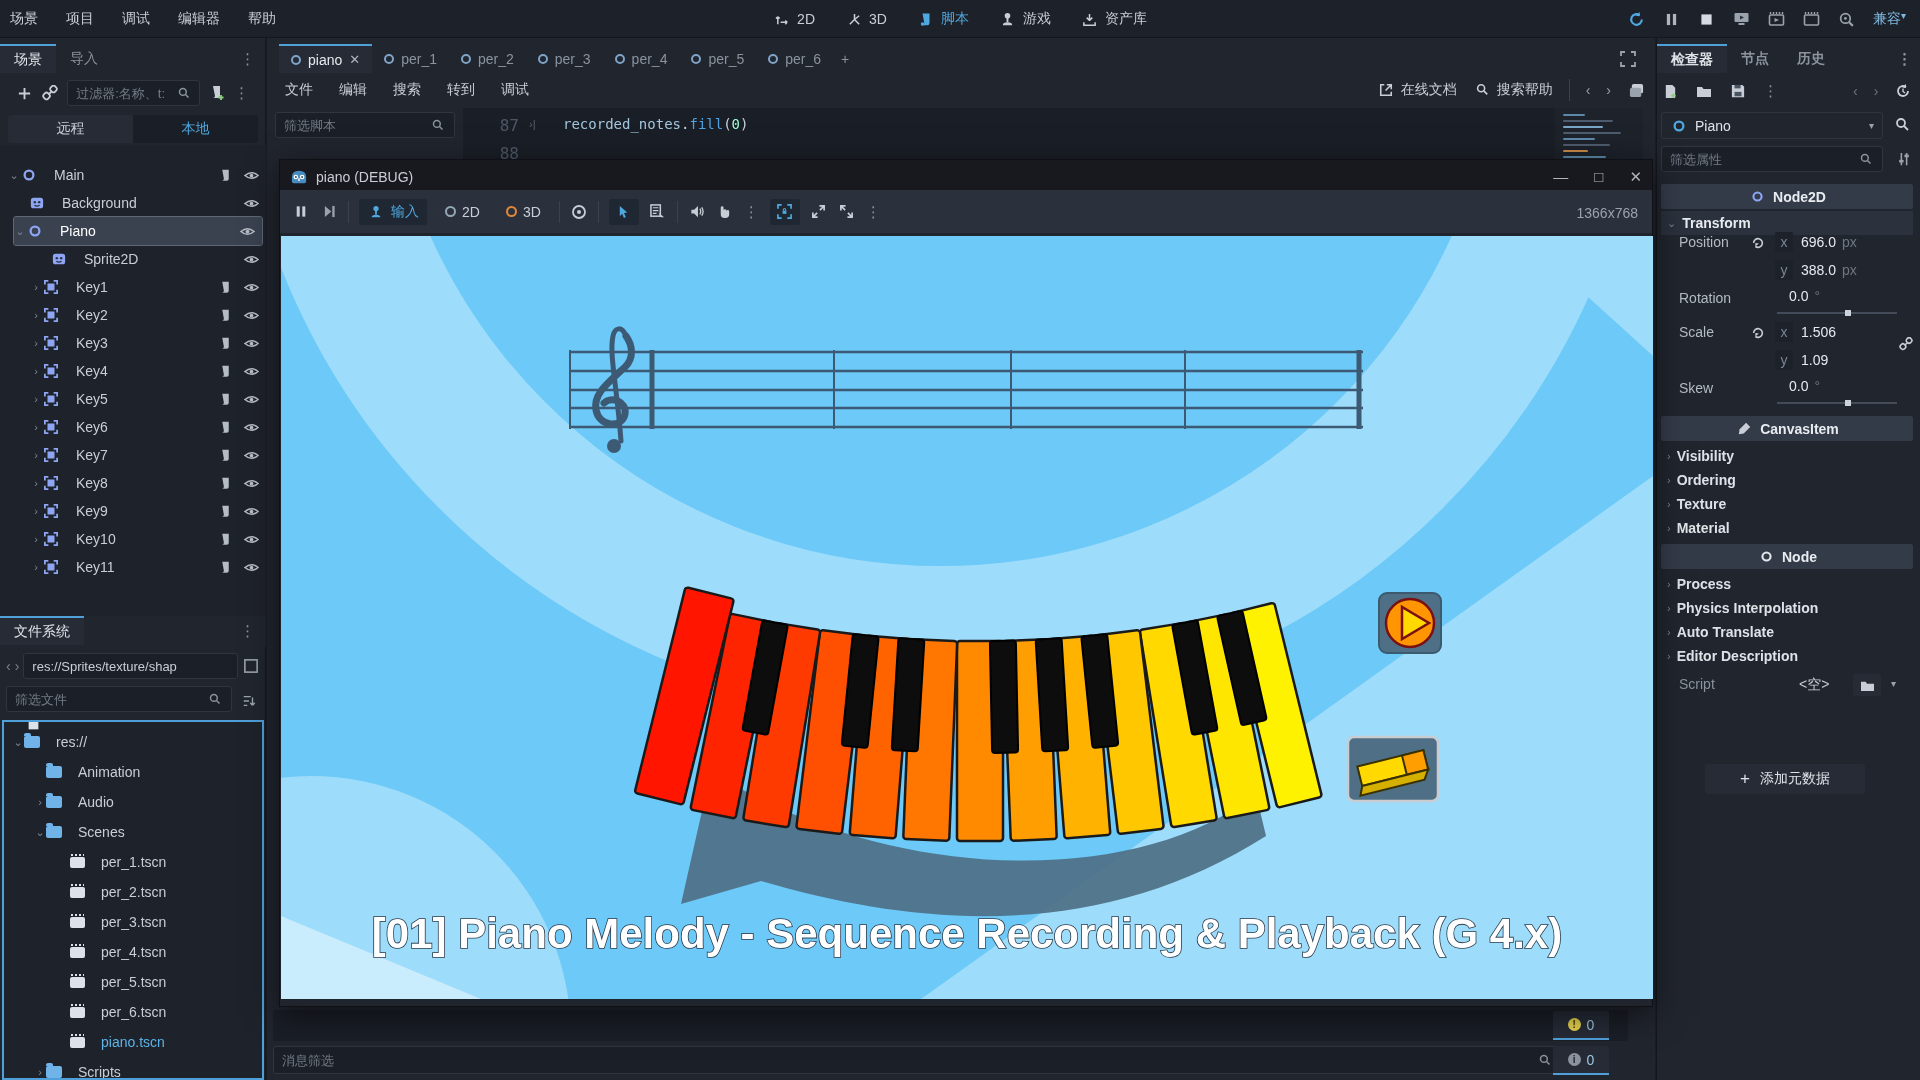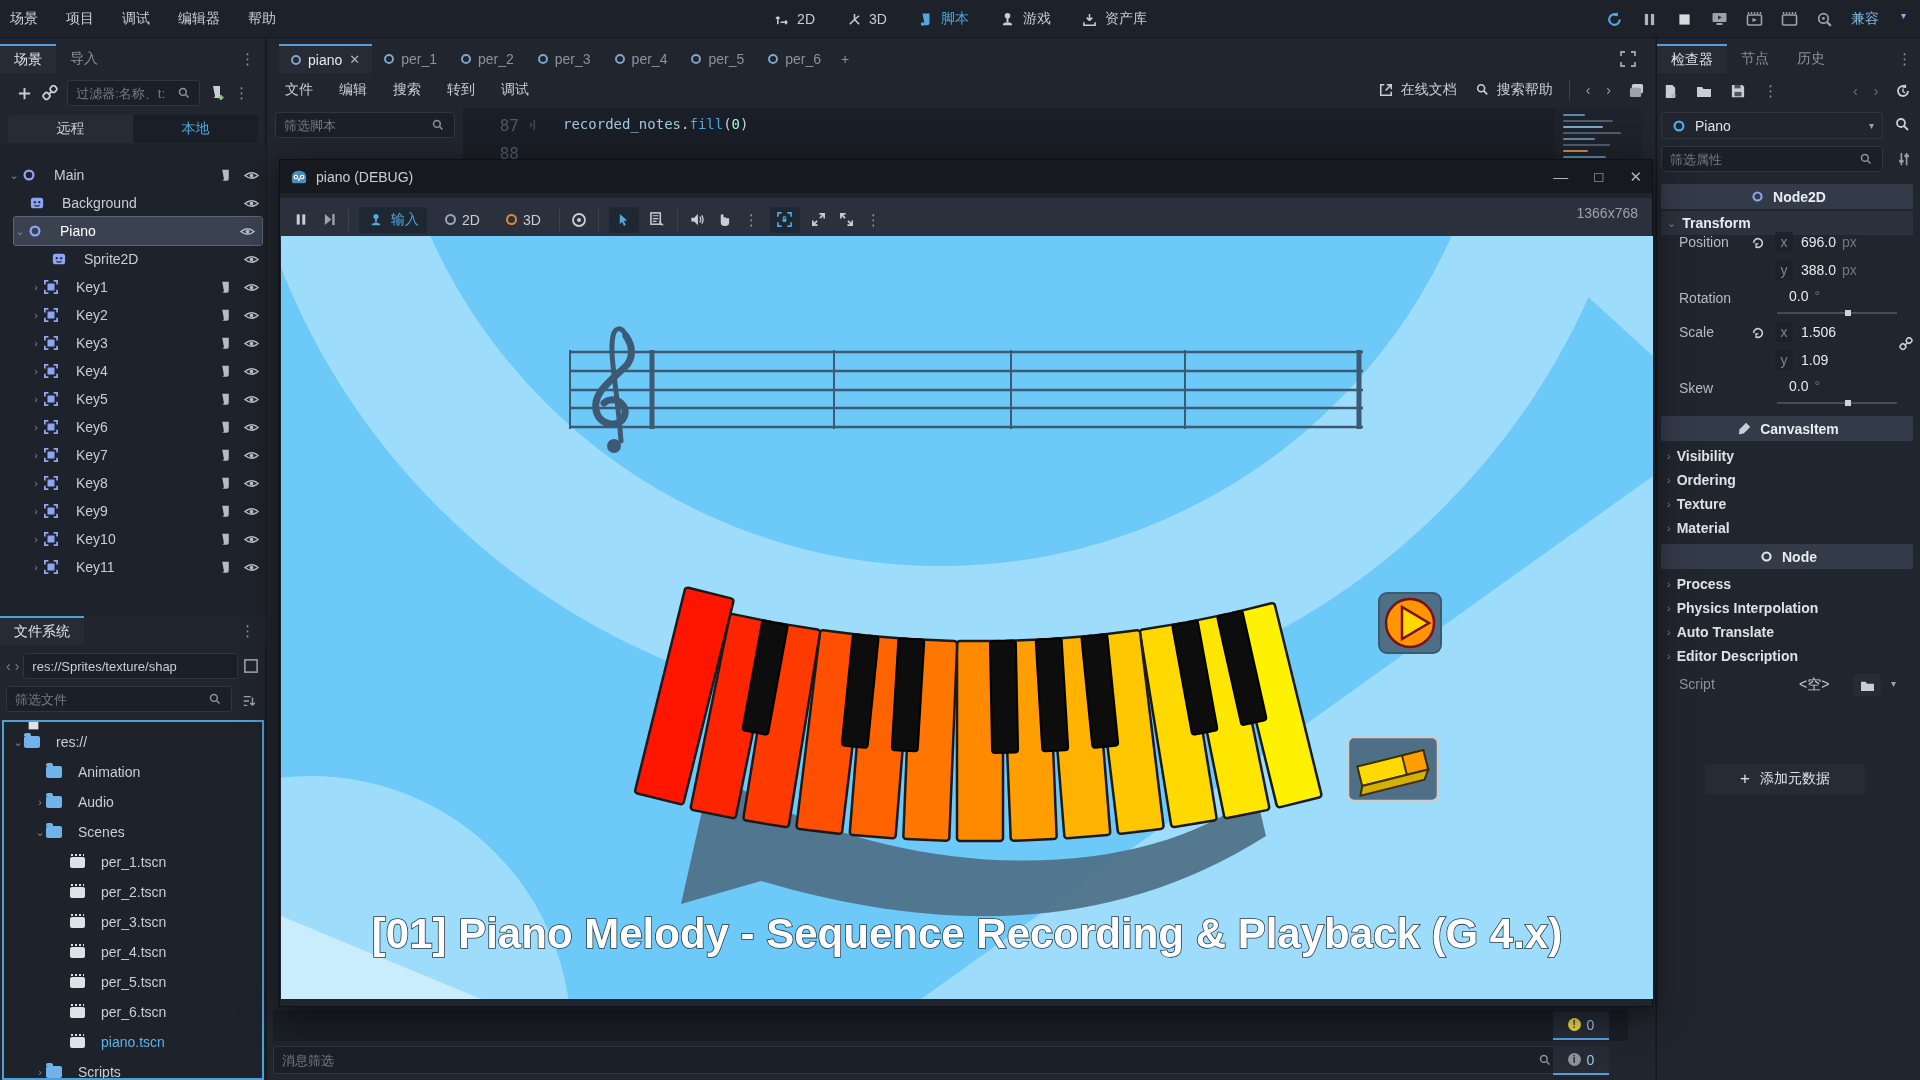--- a/index.html
+++ b/index.html
@@ -7,21 +7,21 @@
     font-family:"Liberation Sans", sans-serif; color:#cdd3da; font-size:14px; }
   .abs { position:absolute; }
   
   #topbar { position:absolute; left:0; top:0; width:1920px; height:38px; background:#1d212a; border-bottom:1px solid #14171d; }
   #topbar .menus { position:absolute; left:10px; top:0; height:38px; display:flex; align-items:center; gap:28px; }
   #topbar .menus span { color:#c9ced6; cursor:default; }
   #workspaces { position:absolute; left:0; top:0; width:1920px; height:38px; display:flex; justify-content:center; align-items:center; gap:30px; }
   .ws { display:flex; align-items:center; gap:6px; color:#c9ced6; }
   .ws.active { color:#4fa9e0; }
   #runbar { position:absolute; right:14px; top:0; height:38px; display:flex; align-items:center; gap:17px; }
-  #runbar .rend { color:#7fb9e2; display:flex; gap:22px; }
+  #runbar .rend { color:#7fb9e2; display:flex; gap:0; }
   .gicon { width:18px; height:18px; display:inline-flex; align-items:center; justify-content:center; }
   svg { display:block; }
   
   .dock-tab { height:29px; display:flex; align-items:center; padding:0 14px; color:#8b939e; }
   .dock-tab.active { background:#262b36; color:#dfe3e8; border-top:2px solid #4f9fd8; }
   .inputbox { background:#1b1f27; border:1px solid #30353f; border-radius:3px; color:#8b939e; display:flex; align-items:center; padding:0 8px; }
   .inputbox input { background:transparent; border:none; outline:none; color:#aeb5bd; width:100%; font-family:inherit; font-size:13px; }
   .inputbox input::placeholder { color:#737b86; }
   
   #left { position:absolute; left:0; top:38px; width:266px; height:1042px; background:#21252e; border-right:1px solid #14171d; }
@@ -68,21 +68,21 @@
   
   #dbg { position:absolute; left:0px; top:966px; width:1388px; height:76px; background:#21252e; }
   #dbg .row1 { position:absolute; left:6px; top:6px; width:1355px; height:31px; background:#1a1e26; border-radius:2px; }
   #dbg .row2 { position:absolute; left:6px; top:42px; width:1290px; height:28px; }
   .cntbtn { position:absolute; width:56px; height:29px; background:#262b36; border-bottom:2px solid #4f9fd8;
     display:flex; align-items:center; justify-content:center; gap:6px; color:#9fc6e2; border-radius:2px 2px 0 0; }
   .warnball { width:13px; height:13px; border-radius:50%; background:#e8d44d; color:#3a3410; font-weight:bold; font-size:10px; display:flex; align-items:center; justify-content:center; }
   .infoball { width:13px; height:13px; border-radius:50%; background:#8b939e; color:#21252e; font-weight:bold; font-size:10px; display:flex; align-items:center; justify-content:center; }
   
   #right { position:absolute; left:1656px; top:38px; width:264px; height:1042px; background:#21252e; border-left:1px solid #14171d; }
-  #insp-tabs { position:absolute; left:0; top:6px; width:264px; display:flex; }
+  #insp-tabs { position:absolute; left:0; top:6px; width:264px; display:flex;font-weight:bold; }
   #insp-toolbar { position:absolute; left:4px; top:38px; width:252px; height:30px; display:flex; align-items:center; gap:16px; }
   #node-sel { position:absolute; left:4px; top:74px; width:222px; height:27px; background:#20252e; border:1px solid #30353f; border-radius:3px;
     display:flex; align-items:center; gap:7px; padding:0 8px; color:#dfe3e8; }
   #prop-filter { position:absolute; left:4px; top:108px; width:222px; height:26px; }
   .cat { position:absolute; left:4px; width:252px; height:25px; background:#343b48; display:flex; align-items:center; justify-content:center; gap:7px;
     color:#e8ecf0; font-weight:bold; border-radius:2px; }
   .sect { position:absolute; left:4px; width:252px; height:24px; background:#2b313d; display:flex; align-items:center; gap:6px; padding:0 6px;
     color:#e8ecf0; font-weight:bold; }
   .sect .ar, .grp .ar { color:#7c8490; font-size:11px; font-weight:normal; }
   .grp { position:absolute; left:4px; width:252px; height:24px; display:flex; align-items:center; gap:6px; padding:0 6px; color:#dfe3e8; font-weight:bold; }
@@ -93,21 +93,21 @@
   .slider { position:absolute; height:2px; background:#454c59; }
   .slider i { position:absolute; top:-2px; width:6px; height:6px; background:#cdd3da; }
   .revert { position:absolute; color:#c9ced6; }
   #add-meta { position:absolute; left:48px; top:726px; width:160px; height:30px; background:#262b36; border-radius:3px;
     display:flex; align-items:center; justify-content:center; gap:10px; color:#dfe3e8; }
   
   #gamewin { position:absolute; left:279px; top:159px; width:1374px; height:848px; background:#20242c;
     border:1px solid #0e1015; box-shadow:0 8px 30px rgba(0,0,0,.55); }
   #gw-title { position:absolute; left:0; top:0; width:100%; height:33px; background:#17191e; display:flex; align-items:center; padding:0 10px; gap:8px; color:#c9ced6; }
   #gw-title .winbtns { position:absolute; right:10px; display:flex; gap:26px; color:#aeb5bd; font-size:15px; }
-  #gw-toolbar { position:absolute; left:0; top:38px; width:100%; height:43px; background:#2a303c; display:flex; align-items:center; padding:0 12px; gap:10px; }
+  #gw-toolbar { position:absolute; left:0; top:30px; width:100%; height:43px; background:#2a303c; display:flex; align-items:center; padding:0 12px; gap:10px; }
   .tbtn { display:flex; align-items:center; gap:6px; padding:4px 8px; border-radius:3px; color:#c9ced6; }
   .tbtn.toggled { background:#1f2733; color:#4fa9e0; }
   .vsep { width:1px; height:22px; background:#3b424e; }
   #gw-res { position:absolute; right:14px; top:45px; color:#9aa3ad; }
   #gw-view { position:absolute; left:1px; top:76px; width:1372px; height:763px; overflow:hidden; }
   .dots { color:#8b939e; font-size:15px; letter-spacing:1px; }
 </style>
 </head>
 <body>
 

